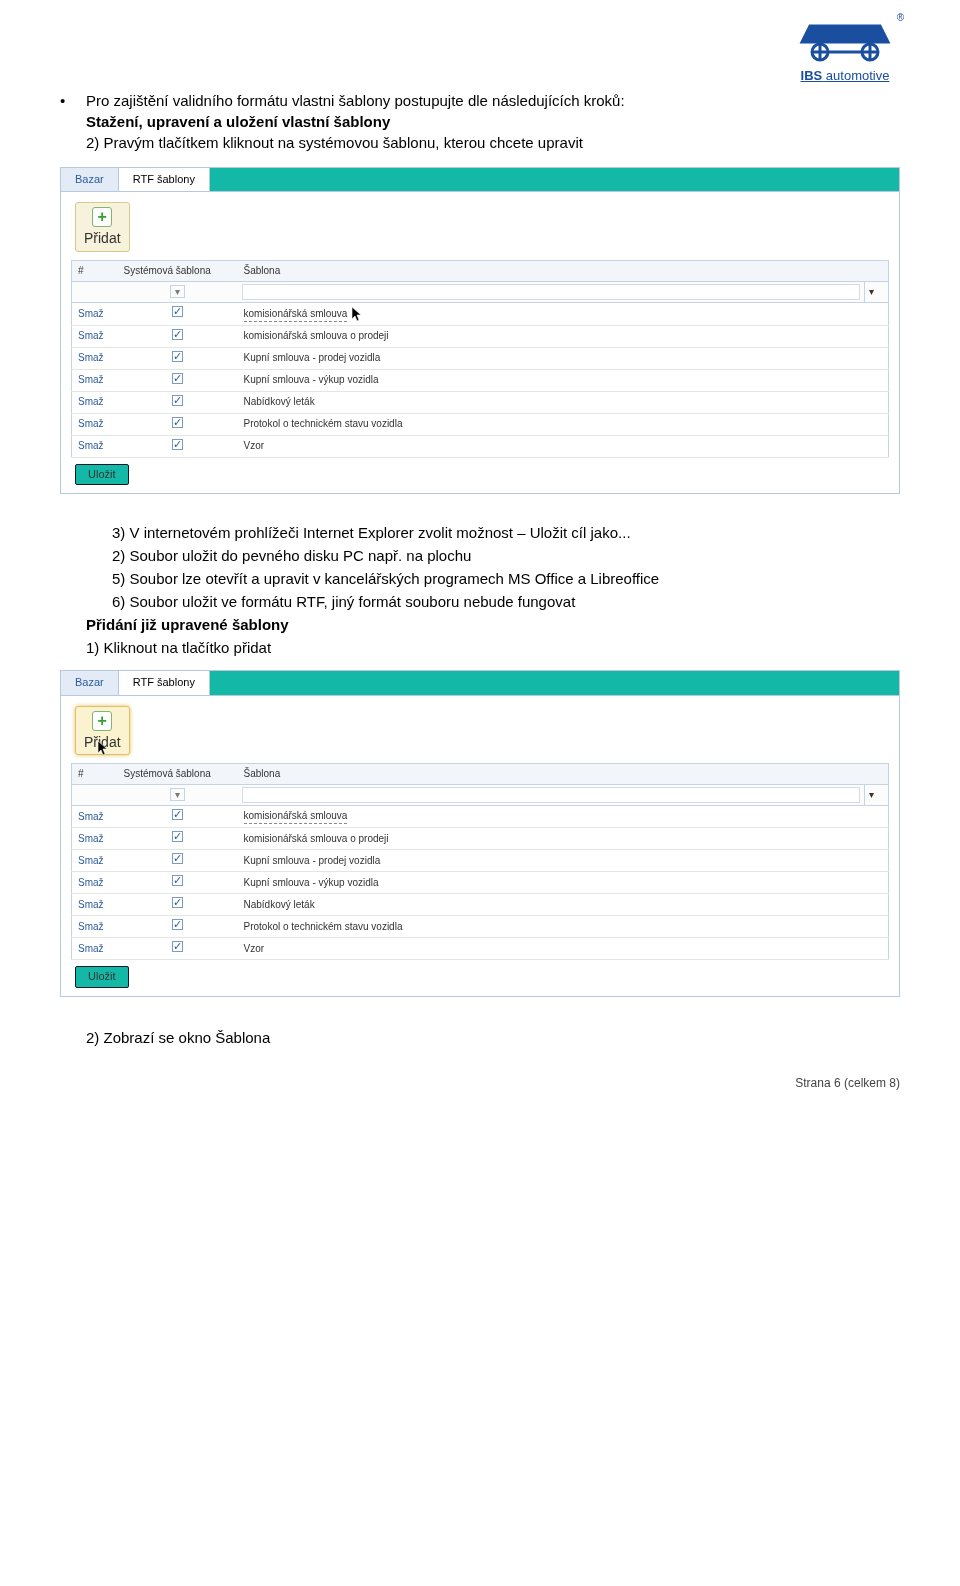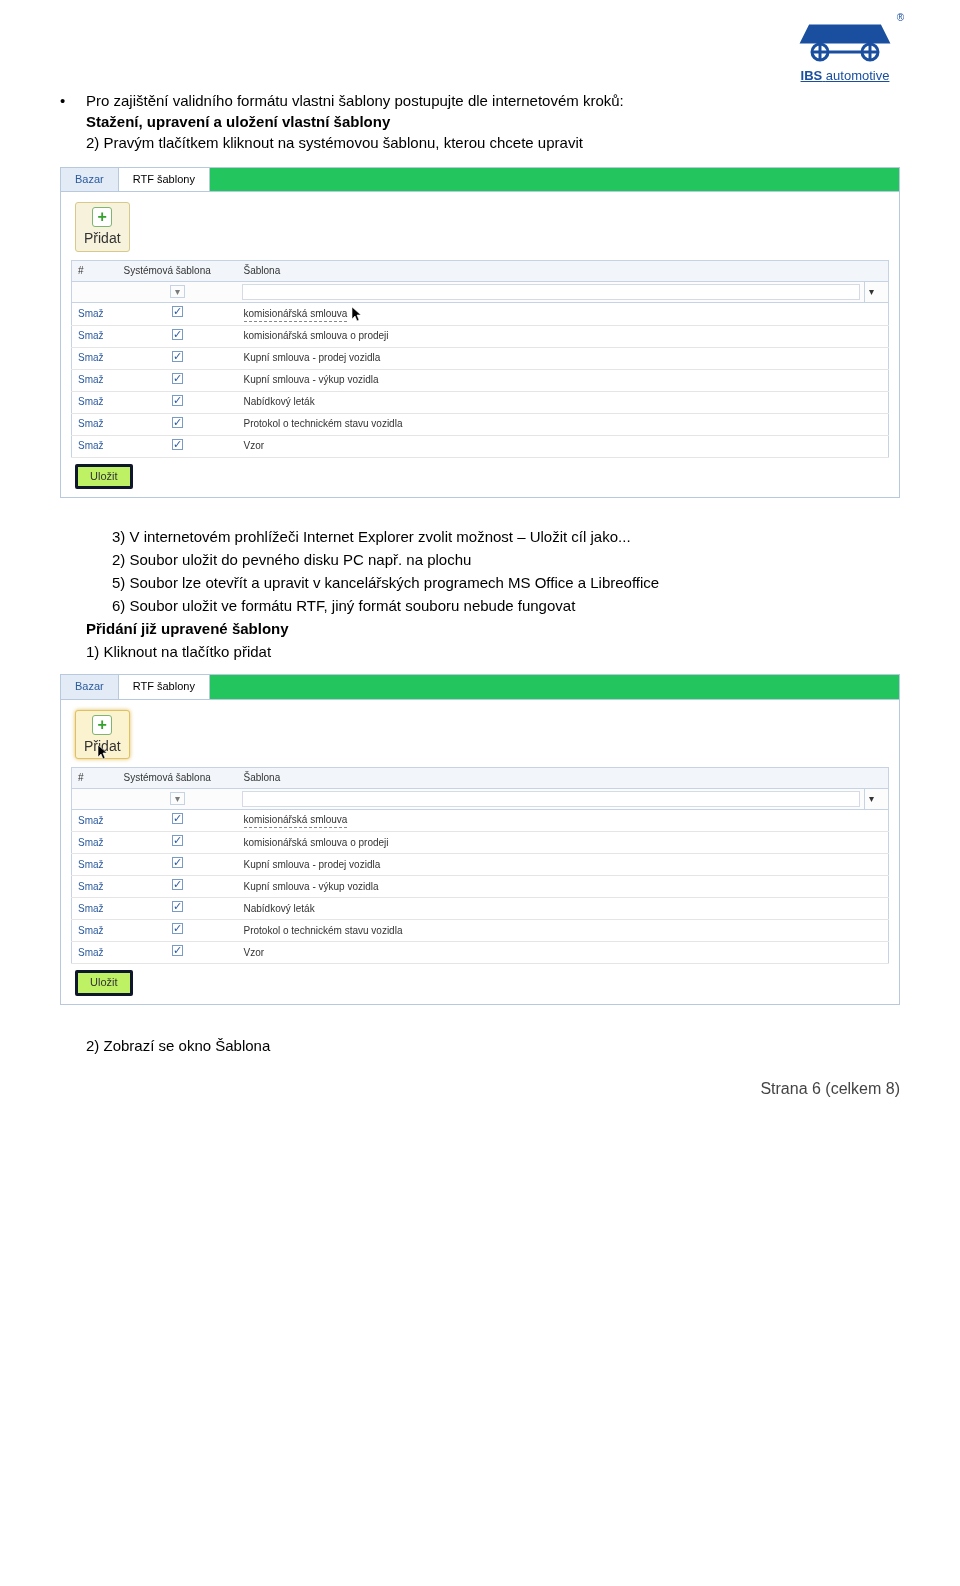--- a/index.html
+++ b/index.html
@@ -57,21 +57,21 @@
   .shot {
     margin: 14px 0 28px 0;
     border: 1px solid #b8c9dd;
     background: #eef4fa;
     font-size: 11px;
     color: #333;
   }
   .shot-tabs {
     display: flex;
     border-bottom: 1px solid #b8c9dd;
-    background: #22c55e;
+    background: #14b8a6;
   }
   .shot-tab {
     padding: 4px 14px;
     border-right: 1px solid #b8c9dd;
     background: #e3ecf6;
     color: #2b5a9e;
     cursor: pointer;
   }
   .shot-tab.active {
     background: #fff;
@@ -162,22 +162,22 @@
     cursor:pointer;
   }
   .under-dots {
     display:inline-block;
     border-bottom:1px dashed #888;
   }
   .footer-btn {
     display:inline-block;
     margin:6px 4px 2px 4px;
     padding:2px 12px;
-    background:#bef264;
-    border:3px solid #0f172a;
+    background:#14b8a6;
+    border:1px solid #0f172a;
     border-radius:2px;
     font-size:11px;
     color:#333;
     cursor:pointer;
   }
   .shot-2 { margin-top: 12px; }
   .shot-2 .add-block {
     border-color: #e0c060;
     background: #fbf3cf;
     box-shadow: 0 0 4px #e0c060;
@@ -185,21 +185,21 @@
   .cursor {
     display:inline-block;
     width:12px;height:16px;
     position:relative;
     top:4px;left:2px;
   }
   .page-footer {
     position:absolute;
     bottom:20px;
     right:60px;
-    font-size:16px;
+    font-size:12px;
     color:#444;
   }
 </style>
 </head>
 <body>
 
 <div class="logo-area">
   <span class="logo-r">®</span>
   <svg width="110" height="44" viewBox="0 0 110 44">
     <g fill="none" stroke="#1a4fa0" stroke-width="3">
@@ -215,21 +215,21 @@
   </svg>
   <div class="logo-text">
     <span>IBS</span> <span style="font-weight:normal">automotive</span>
   </div>
 </div>
 
 <div class="content">
   <div class="bullet-row">
     <div class="bullet">•</div>
     <div>
-      <div>Pro zajištění validního formátu vlastni  šablony postupujte dle internetovém kroků:</div>
+      <div>Pro zajištění validního formátu vlastni  šablony postupujte dle následujících kroků:</div>
       <div class="bold">Stažení, upravení a uložení vlastní  šablony</div>
       <div>2)  Pravým tlačítkem kliknout na systémovou šablonu, kterou chcete upravit</div>
     </div>
   </div>
 
   <div class="shot">
     <div class="shot-tabs">
       <div class="shot-tab">Bazar</div>
       <div class="shot-tab active">RTF šablony</div>
     </div>

